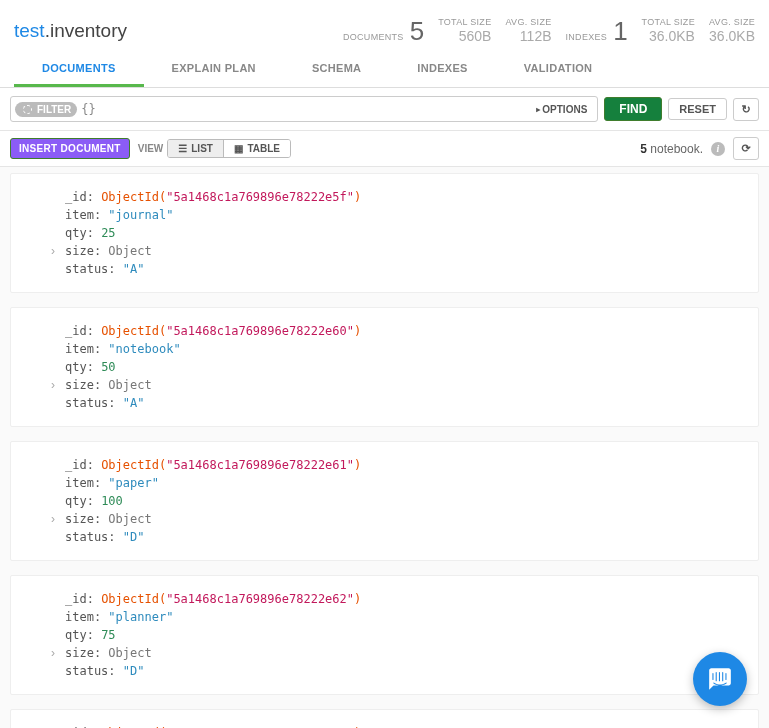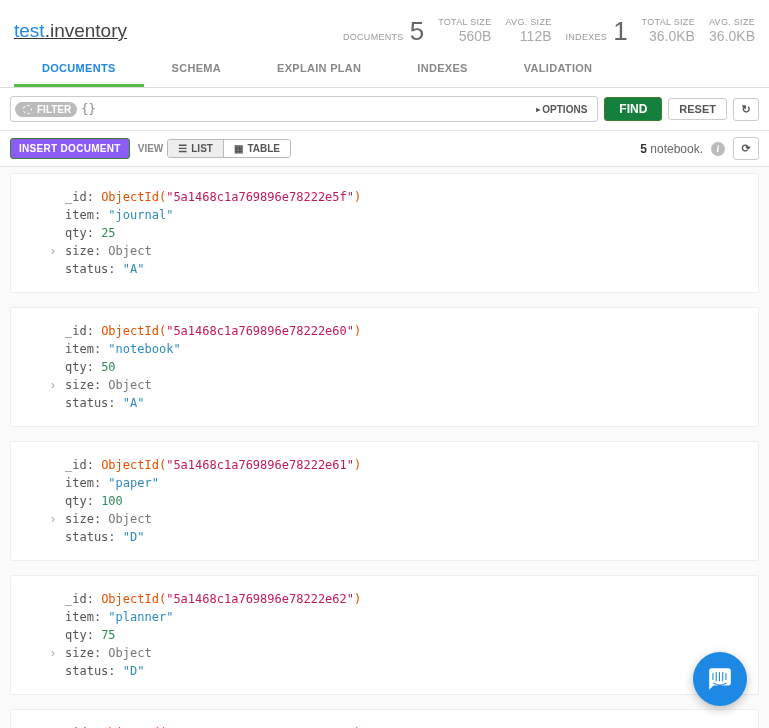--- a/index.html
+++ b/index.html
@@ -9,21 +9,21 @@
     color: #333;
     background: #fff;
     width: 769px;
   }
   .header {
     display: flex;
     justify-content: space-between;
     align-items: center;
     padding: 18px 14px 8px 14px;
   }
-  .ns { font-size: 19px; font-weight: 400; text-decoration: underline; }
+  .ns { font-size: 19px; font-weight: 400; }
   .ns-db { color: #1e88e5; }
   .ns-coll { color: #444; }
   .stats { display: flex; align-items: flex-end; gap: 14px; }
   .stat-block { text-align: right; }
   .stat-label { font-size: 9px; color: #999; letter-spacing: 0.3px; line-height: 1.1; }
   .stat-value { font-size: 14px; color: #aaa; font-weight: 300; }
   .stat-inline { display: flex; align-items: baseline; gap: 6px; }
   .stat-inline .stat-label { }
   .stat-big { font-size: 26px; color: #666; font-weight: 300; line-height: 1; }
 
@@ -240,22 +240,22 @@
     </div>
     <div class="stat-block">
       <div class="stat-label">AVG. SIZE</div>
       <div class="stat-value">36.0KB</div>
     </div>
   </div>
 </div>
 
 <div class="tabs">
   <div class="tab active">DOCUMENTS</div>
+  <div class="tab">EXPLAIN PLAN</div>
   <div class="tab">SCHEMA</div>
-  <div class="tab">EXPLAIN PLAN</div>
   <div class="tab">INDEXES</div>
   <div class="tab">VALIDATION</div>
 </div>
 
 <div class="filter-bar">
   <div class="filter-input-wrap">
     <span class="filter-pill">FILTER</span>
     <input class="filter-input" value="{}" style="">
     <span class="options-btn">OPTIONS</span>
   </div>

